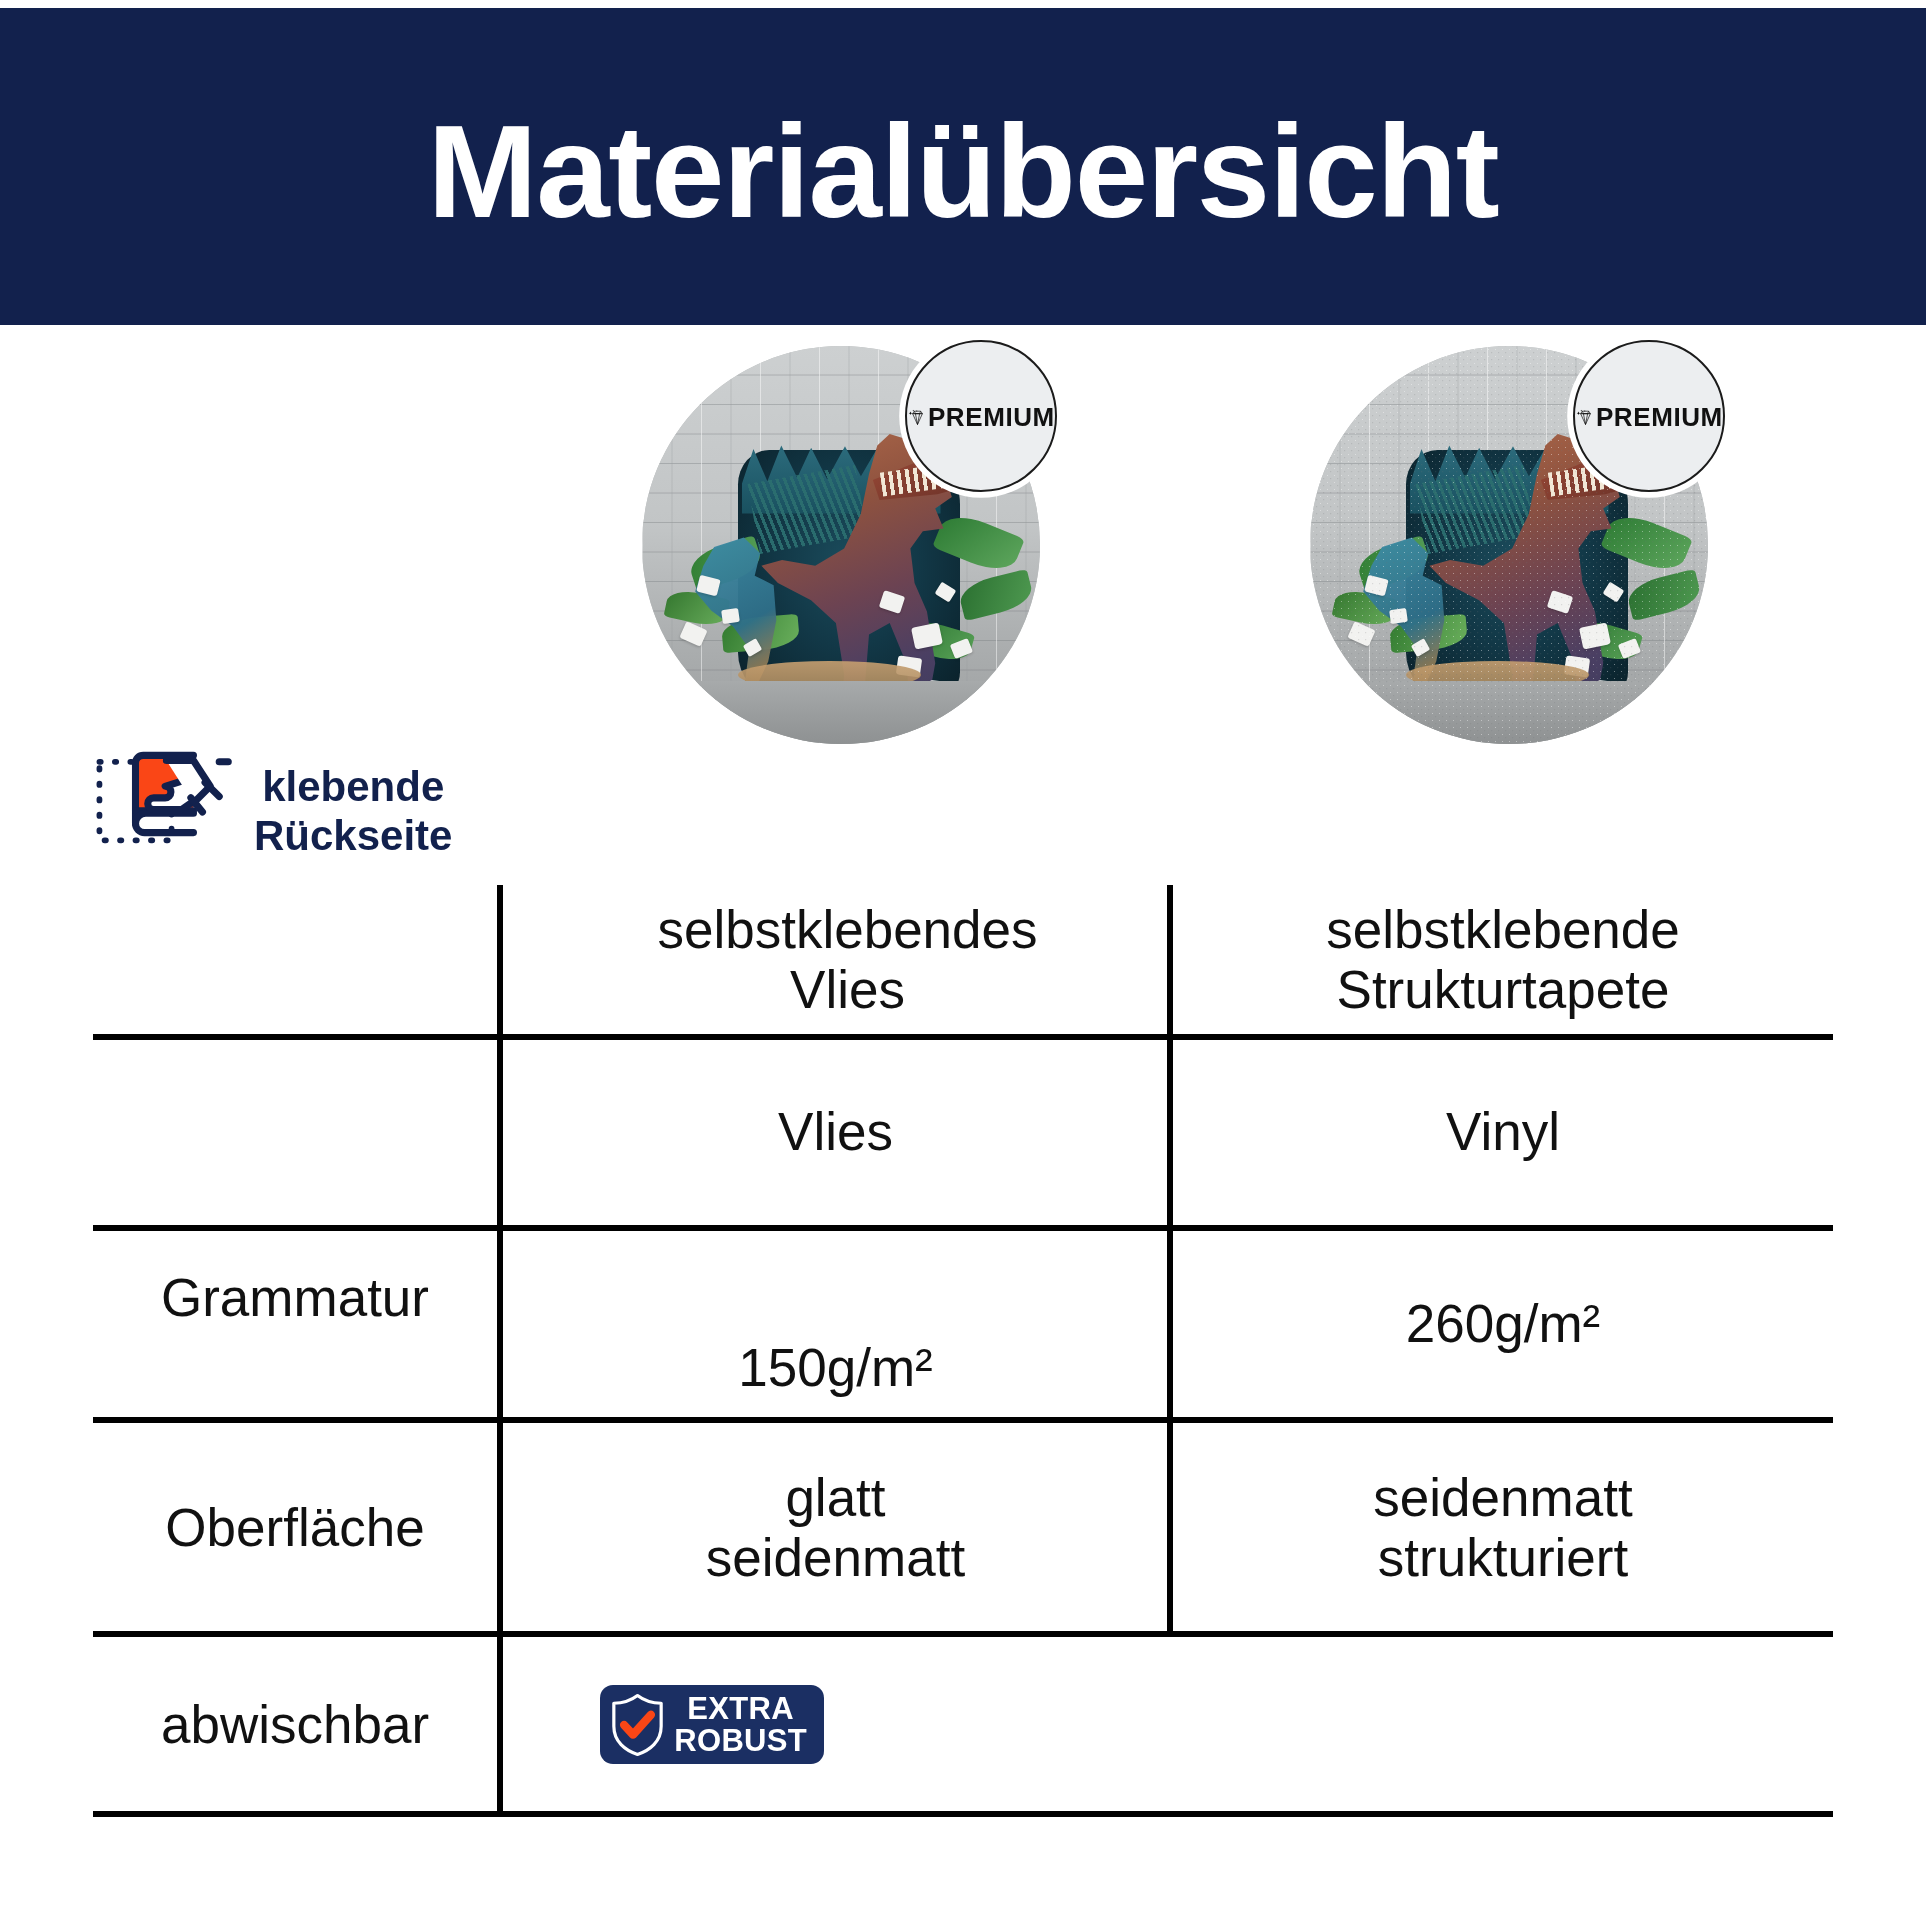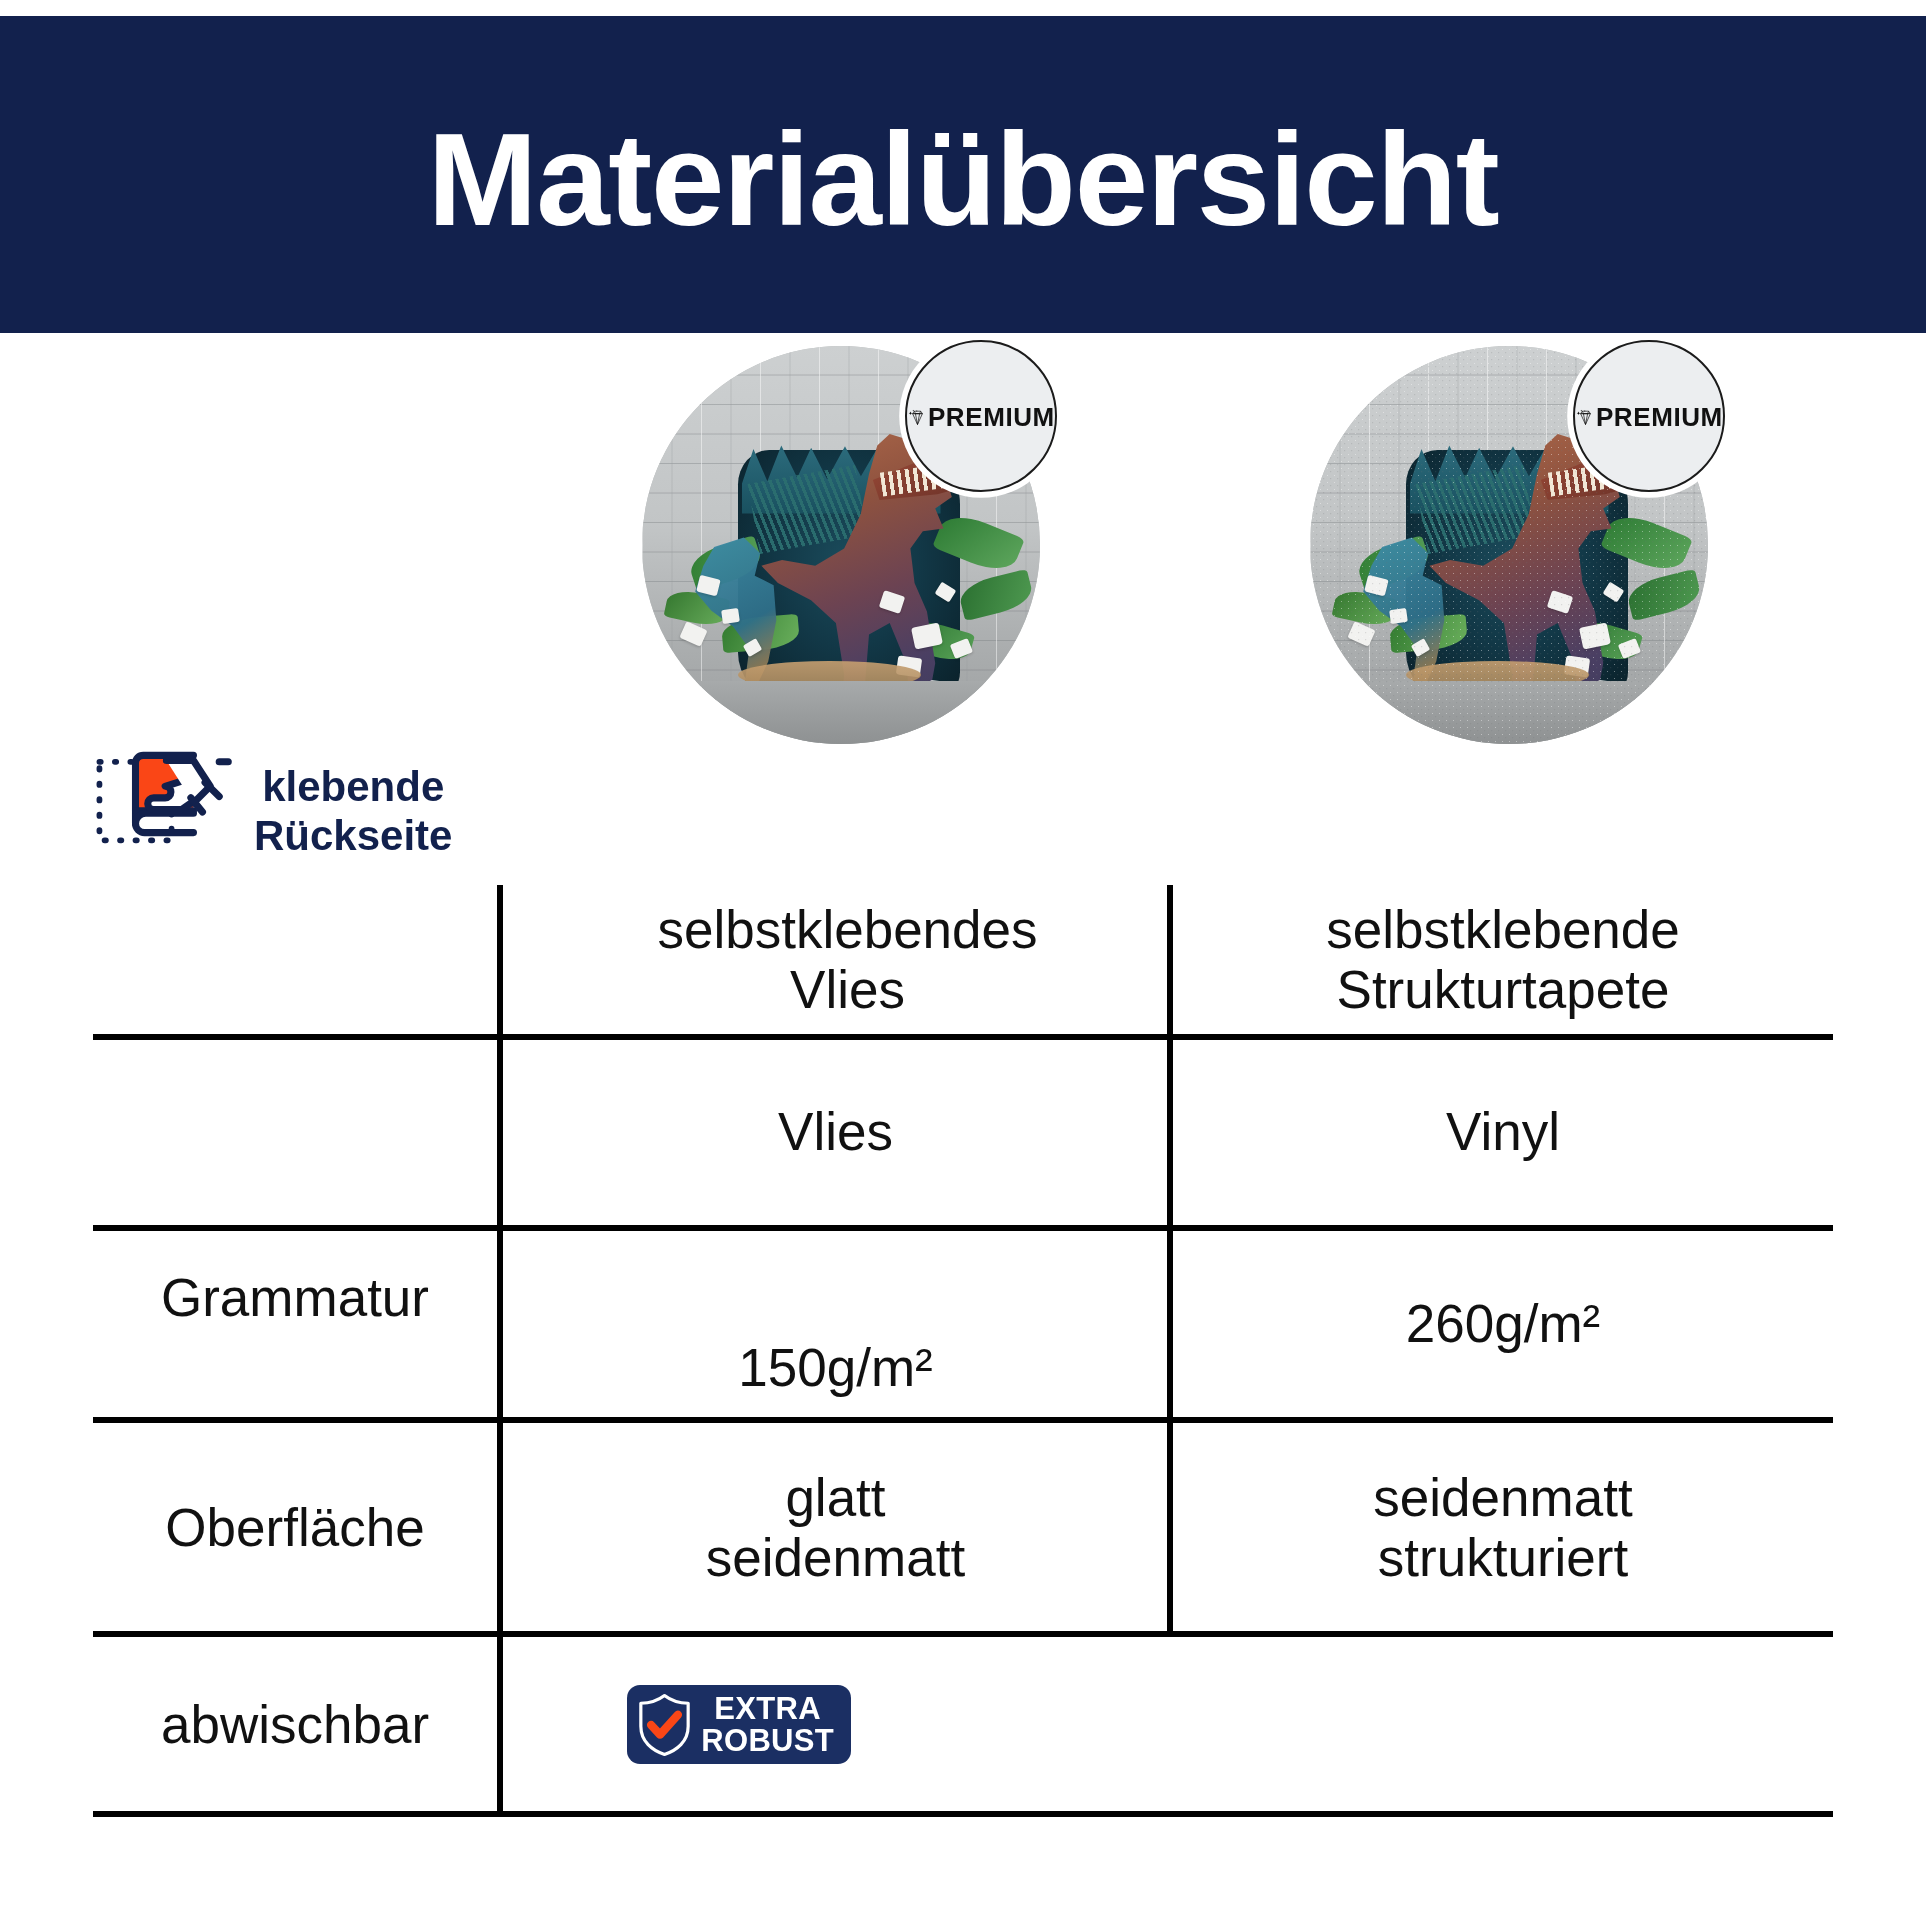--- a/index.html
+++ b/index.html
@@ -6,21 +6,21 @@
   body{
     width:1926px;height:1926px;
     background:#ffffff;
     font-family:"Liberation Sans","DejaVu Sans",sans-serif;
     overflow:hidden;
     position:relative;
   }
 
   
   .header{
-    position:absolute;left:0;top:16px;width:1926px;height:317px;
+    position:absolute;left:0;top:8px;width:1926px;height:317px;
     background:#12214d;
     display:flex;align-items:center;justify-content:center;
   }
   .header-title{
     color:#ffffff;
     font-size:132px;
     font-weight:700;
     letter-spacing:-1.3px;
     line-height:1;
     margin-top:11.6px;
@@ -195,21 +195,21 @@
     padding:7.7px 16.7px 7.7px 10.3px;
     position:relative;
   }
   .robust .shield{width:55px;height:64px;flex:0 0 auto;margin-right:9px;}
   .robust-txt{display:flex;flex-direction:column;line-height:1.02;}
   .robust-txt span{
     color:#fff;font-weight:700;font-size:31px;letter-spacing:0.3px;
   }
   .wipe-row-inner{
     display:flex;align-items:center;justify-content:flex-start;
-    gap:45px;padding-left:96px;width:100%;box-sizing:border-box;margin-left:27px;
+    gap:45px;padding-left:96px;width:100%;box-sizing:border-box;
   }
 </style>
 </head>
 <body>
 
 <div class="header">
   <div class="header-title">Materialübersicht</div>
 </div>
 
 <div class="circles">

